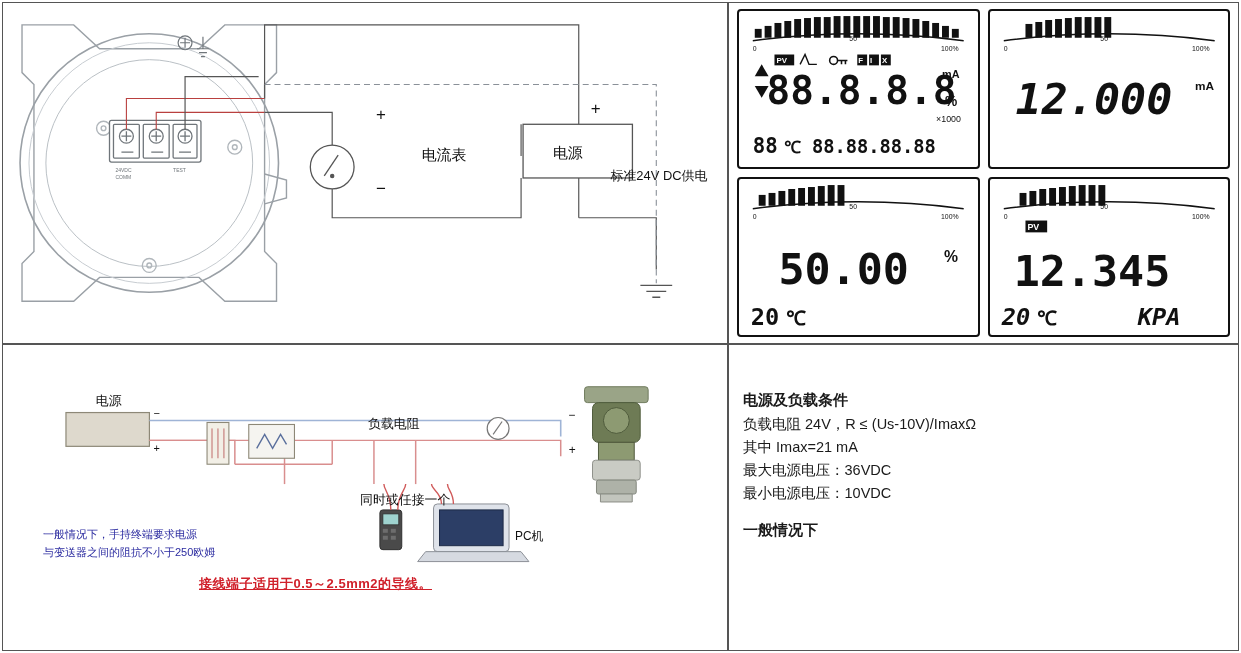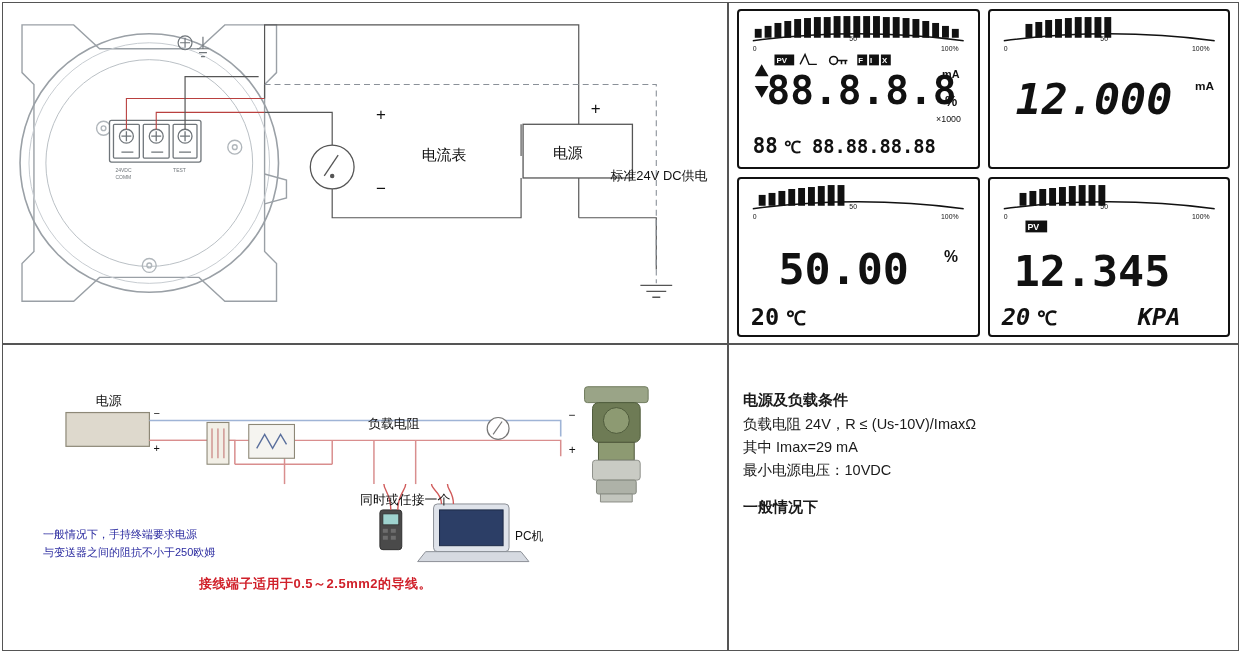--- a/index.html
+++ b/index.html
@@ -23,21 +23,21 @@
 
   
   .lcd-wrap{position:absolute;left:8px;top:6px;width:493px;height:328px;
             display:grid;grid-template-columns:1fr 1fr;grid-template-rows:1fr 1fr;
             gap:8px;}
   .lcd{position:relative;border:2px solid #111;border-radius:4px;background:#fff;
        overflow:hidden;}
   .lcd svg{position:absolute;left:0;top:0;width:100%;height:100%;}
 
   
-  .warn{position:absolute;font-weight:bold;color:#d0202a;font-size:13px;letter-spacing:.5px;}
+  .warn{position:absolute;font-weight:bold;color:#d0202a;font-size:13px;letter-spacing:.5px;text-decoration:underline;}
   .note{position:absolute;color:#2b2ba0;font-size:11px;line-height:18px;}
 
   
   .txt-block{position:absolute;left:14px;top:46px;width:480px;}
   .txt-block h3{margin:0 0 3px 0;font-size:15px;font-weight:bold;}
   .txt-block p{margin:0;font-size:14.5px;line-height:23px;}
   .spacer{height:16px;}
 </style>
 </head>
 <body>
@@ -370,20 +370,21 @@
       <div>与变送器之间的阻抗不小于250欧姆</div>
     </div>
 
     <div class="warn" style="left:196px;top:230px;">接线端子适用于0.5～2.5mm2的导线。</div>
   </div>
 
   <div class="cell" id="cell-br">
     <div class="txt-block">
       <h3>电源及负载条件</h3>
       <p>负载电阻 24V，R ≤ (Us-10V)/ImaxΩ</p>
-      <p>其中 Imax=29 mA</p>
+      <p>其中 Imax=21 mA</p>
+      <p>最大电源电压：36VDC</p>
       <p>最小电源电压：10VDC</p>
       <div class="spacer"></div>
       <h3>一般情况下</h3>
     </div>
   </div>
 
 </div>
 
 </body></html>

